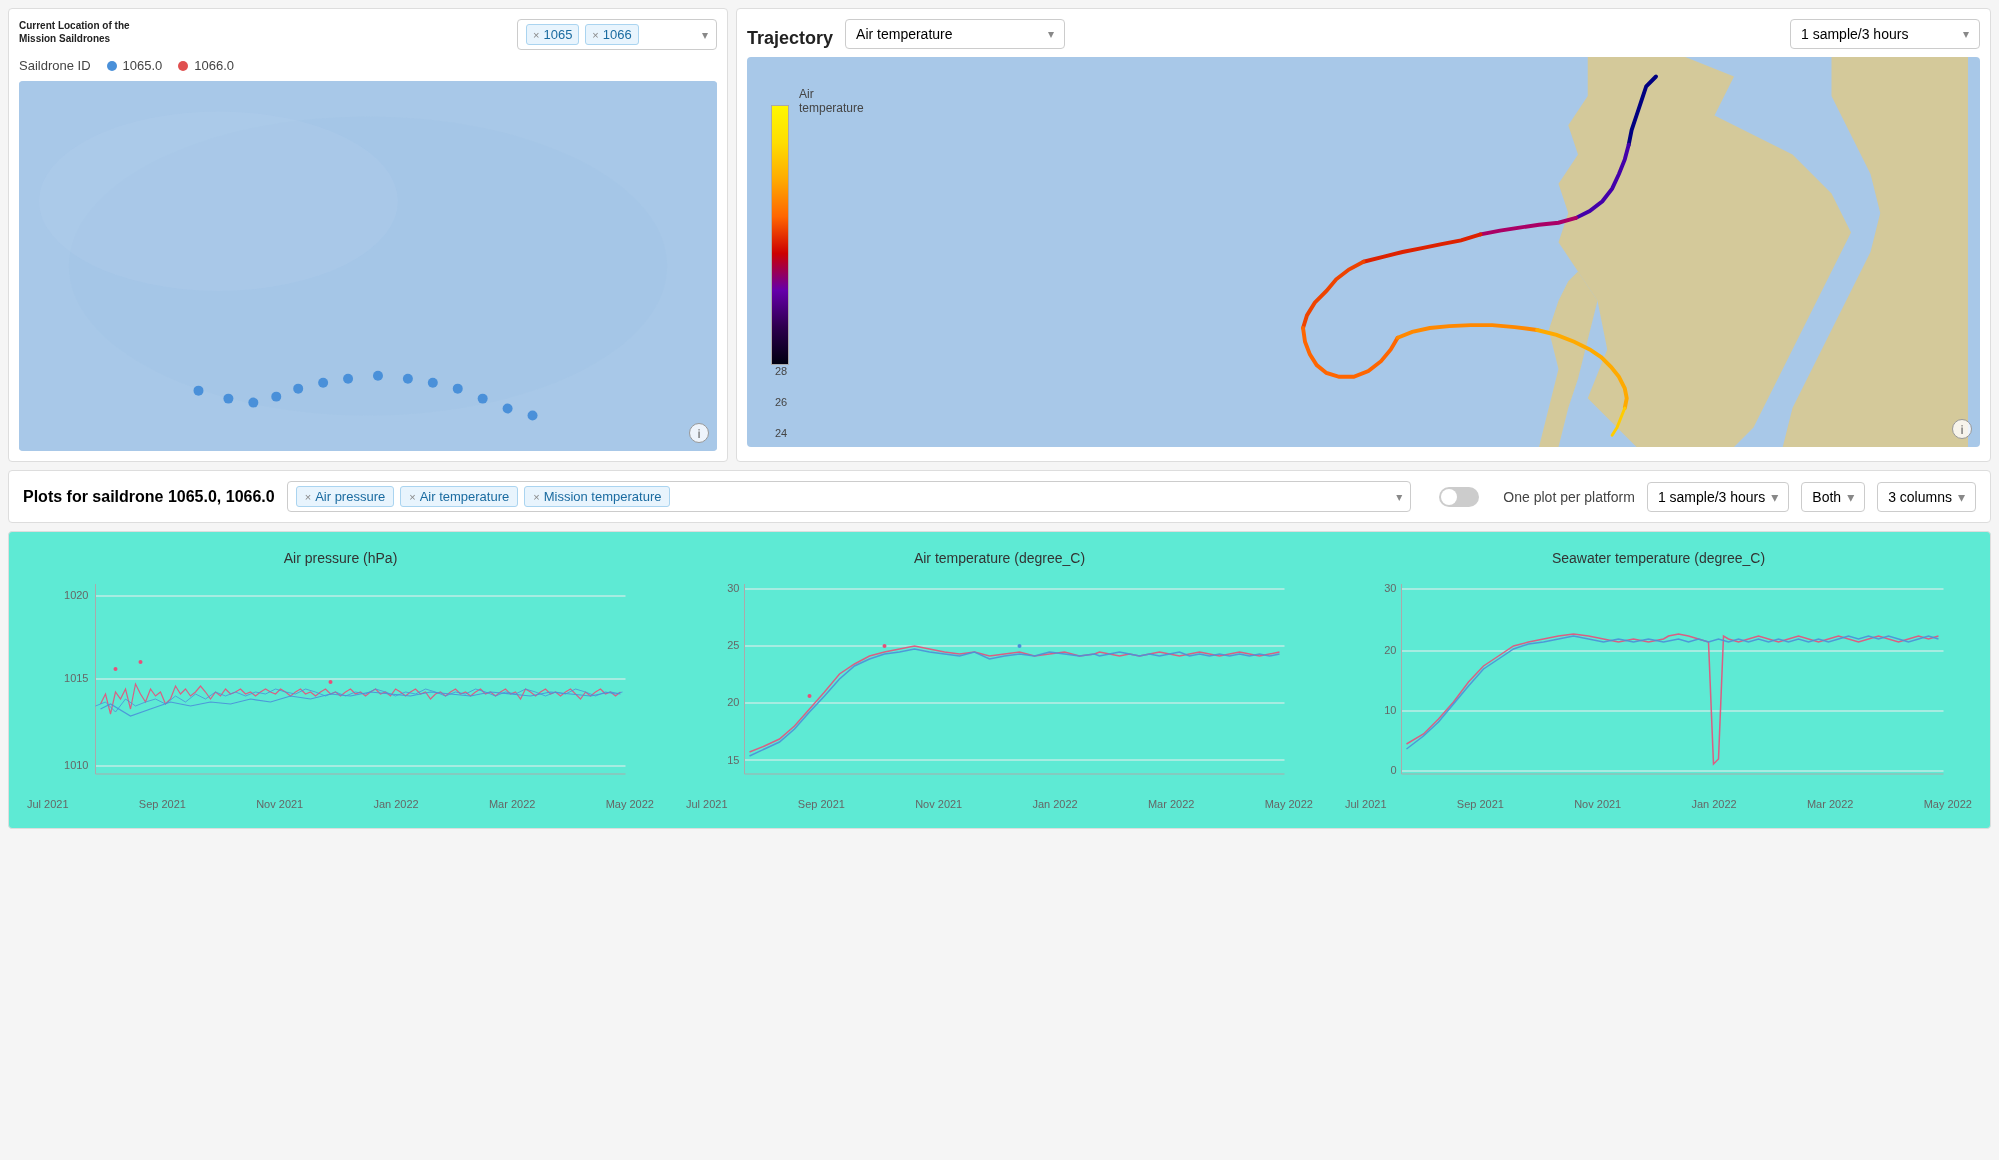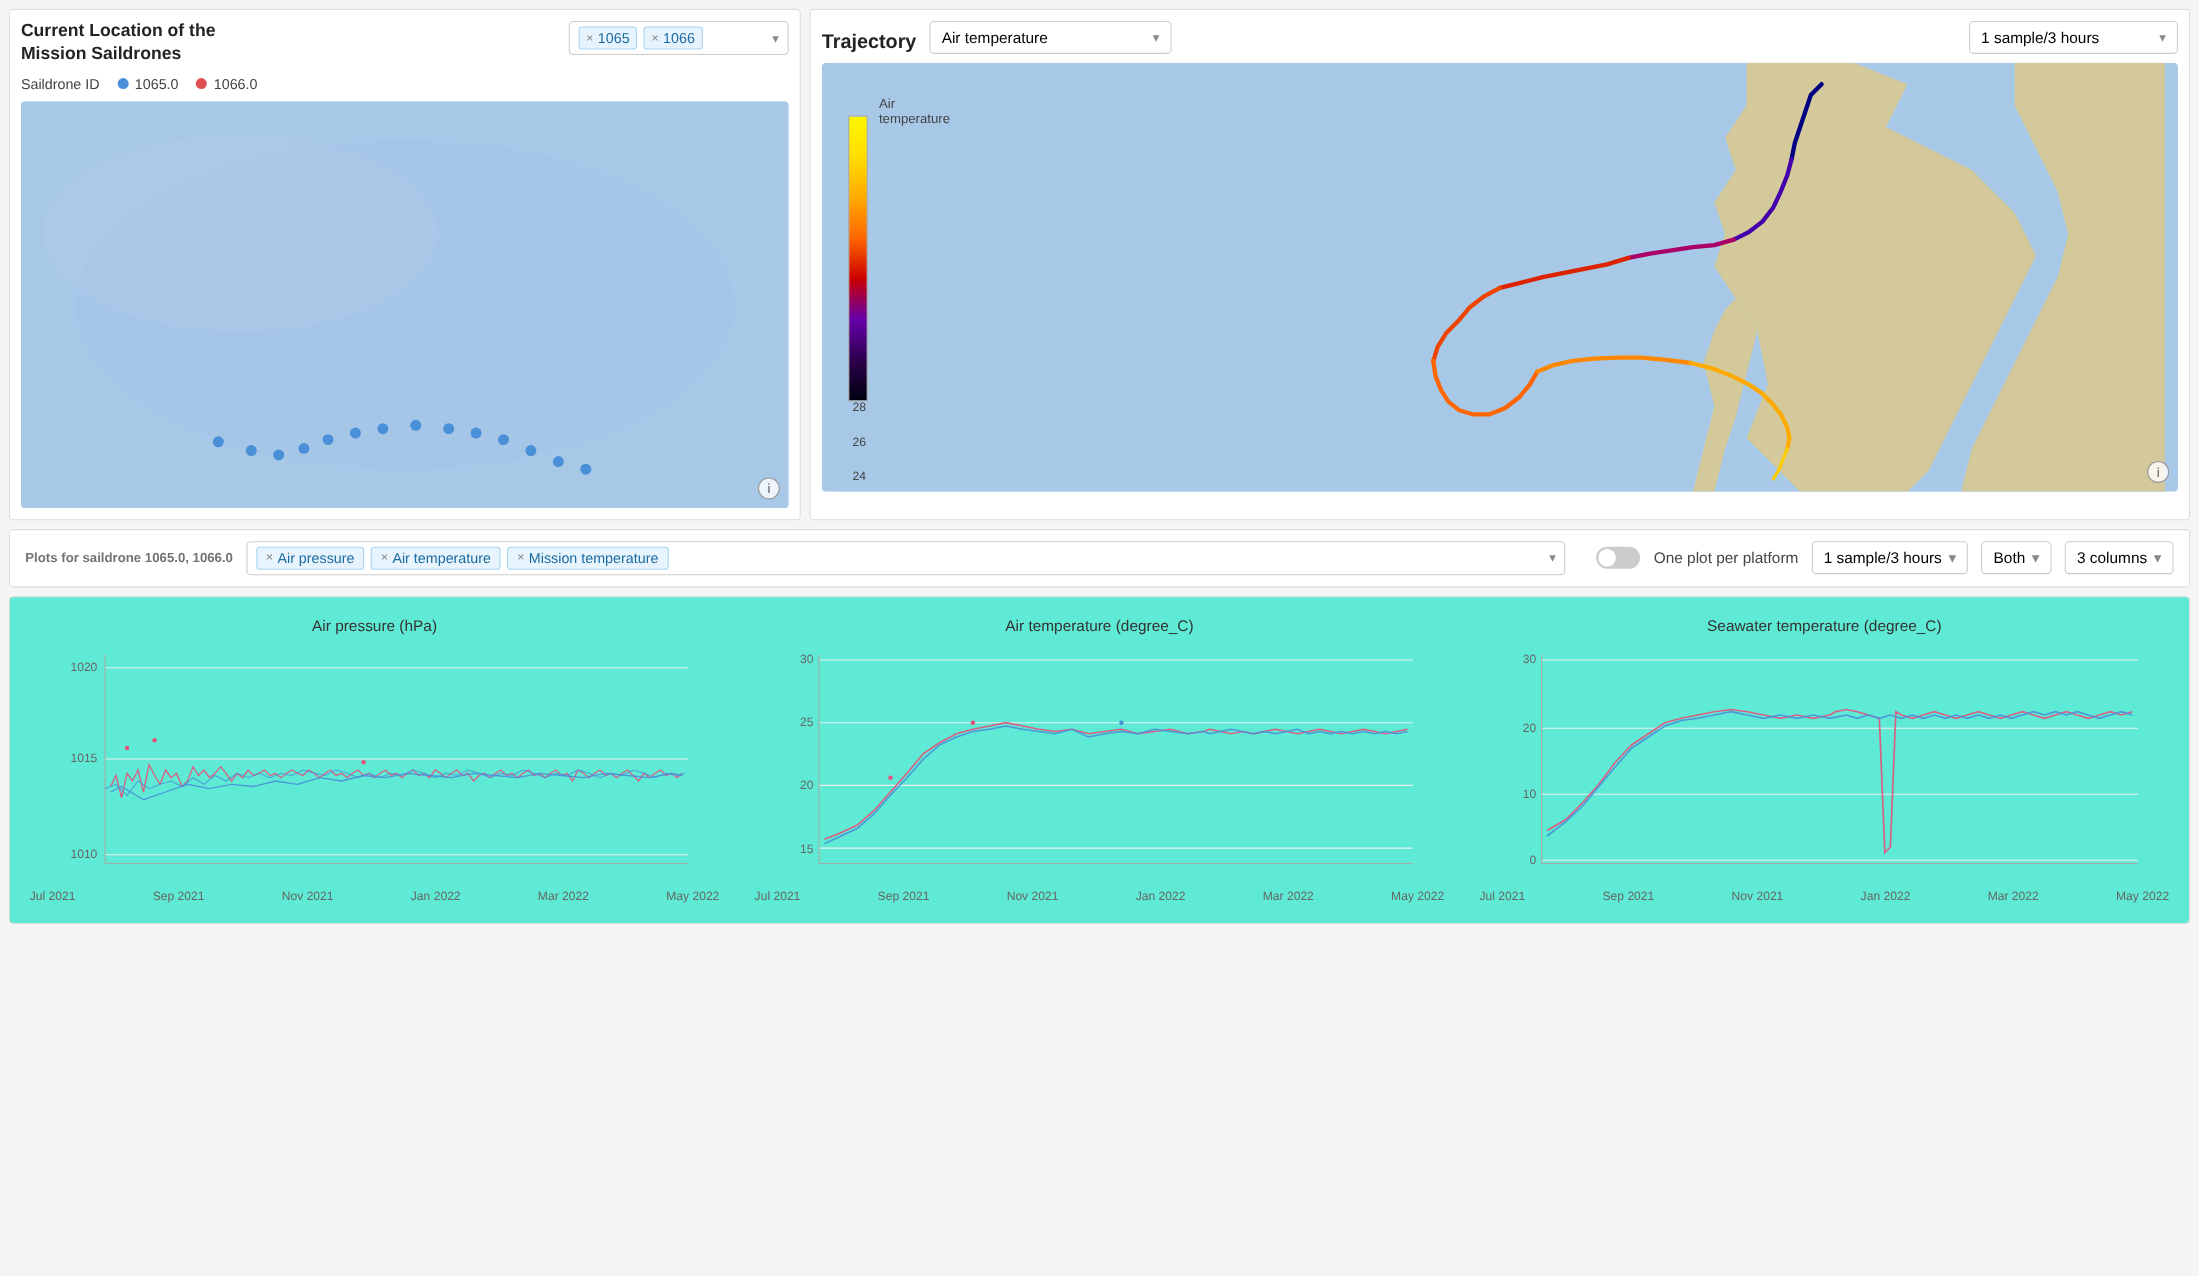--- a/index.html
+++ b/index.html
@@ -35,21 +35,21 @@
     }
 
     .left-map-header {
       display: flex;
       align-items: flex-start;
       justify-content: space-between;
       margin-bottom: 8px;
     }
 
     .left-map-title {
-      font-size: 16px;
+      font-size: 10px;
       font-weight: 700;
       line-height: 1.3;
       color: #222;
     }
 
     .saildrone-selector {
       display: flex;
       align-items: center;
       border: 1px solid #ccc;
       border-radius: 4px;
@@ -249,23 +249,23 @@
       border-radius: 4px;
       padding: 10px 14px;
       display: flex;
       align-items: center;
       gap: 12px;
       margin-bottom: 8px;
       flex-wrap: wrap;
     }
 
     .plots-title {
-      font-size: 12px;
+      font-size: 16px;
       font-weight: 600;
-      color: #737373;
+      color: #000000;
       white-space: nowrap;
     }
 
     .variables-selector {
       display: flex;
       align-items: center;
       border: 1px solid #ccc;
       border-radius: 4px;
       padding: 4px 8px;
       background: white;
@@ -283,21 +283,21 @@
       padding: 2px 8px;
       font-size: 13px;
       color: #1a6ba0;
       gap: 4px;
       white-space: nowrap;
     }
 
     .toggle-container {
       display: flex;
       align-items: center;
-      gap: 12px;
+      gap: 24px;
       margin-left: 16px;
     }
 
     .toggle-switch {
       width: 40px;
       height: 20px;
       background: #ccc;
       border-radius: 10px;
       position: relative;
       cursor: pointer;

